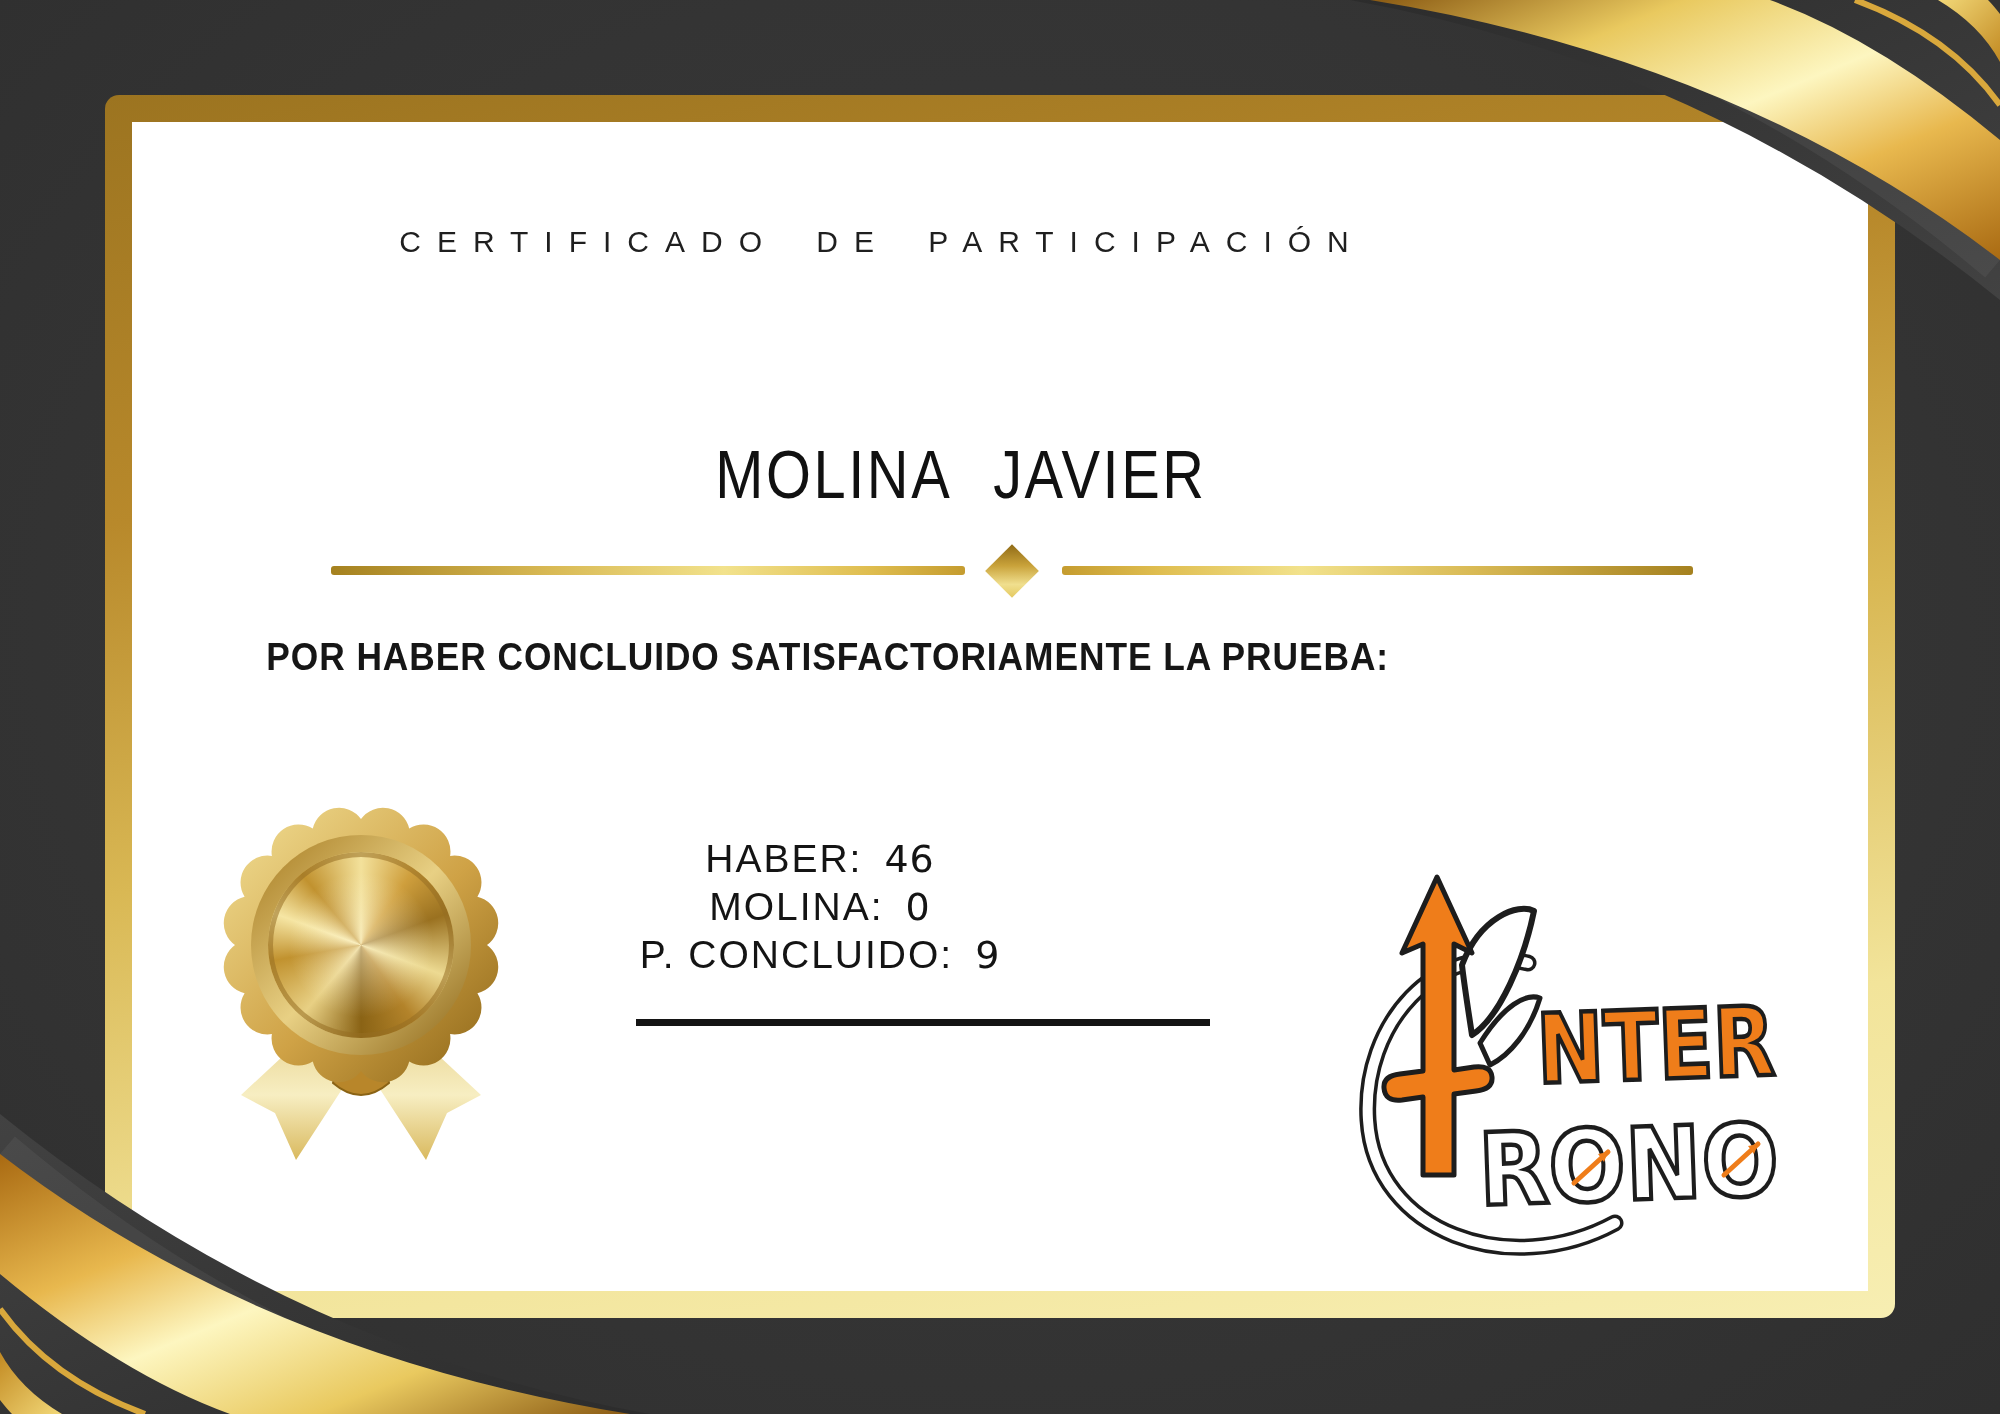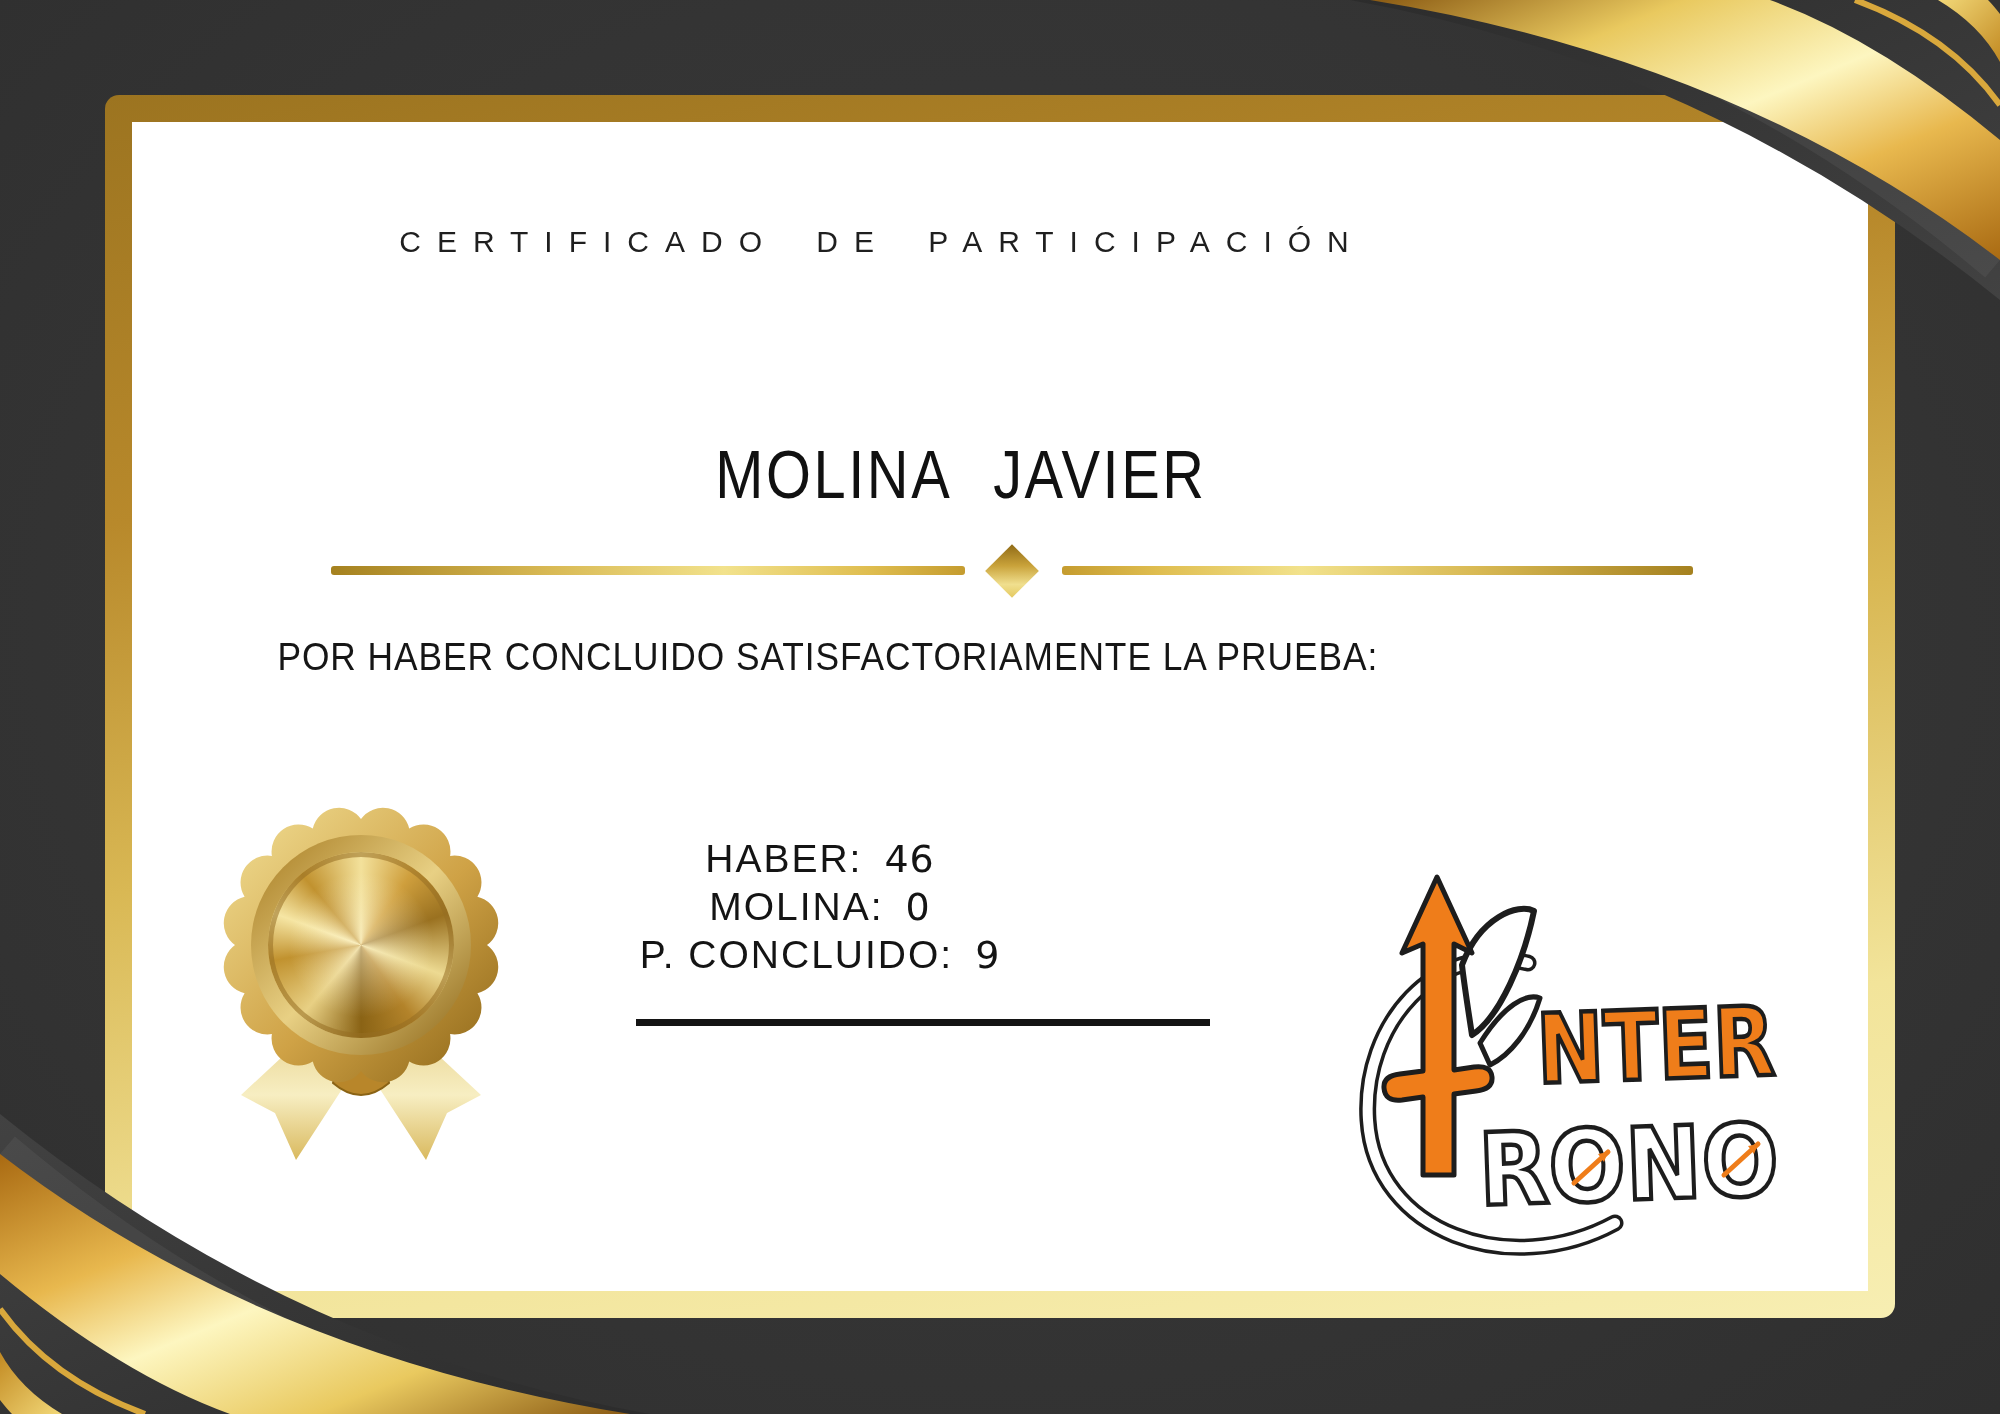--- a/index.html
+++ b/index.html
@@ -21,21 +21,21 @@
     font-size:30px;line-height:30px;letter-spacing:16px;word-spacing:14px;
     color:#1f1f1f;font-weight:400;
   }
   .name{
     position:absolute;left:0;top:440px;width:1864px;text-align:center;
     font-size:68px;line-height:68px;color:#111;font-weight:500;margin-left:29px;
   }
   .name>span{display:inline-block;transform:scaleX(.85);letter-spacing:3px;word-spacing:30px;}
   .subtitle{
     position:absolute;left:0;top:638px;width:1656px;text-align:center;
-    font-size:38px;line-height:38px;color:#161616;font-weight:400;
+    font-size:38px;line-height:38px;color:#161616;font-weight:700;
   }
   .subtitle>span{display:inline-block;transform:scaleX(.93);letter-spacing:1px;}
   
   .div-line{position:absolute;top:566px;height:9px;border-radius:3px;}
   .div-line.left{left:331px;width:634px;background:linear-gradient(90deg,#a5811f,#d9ba55 35%,#f2e28c 62%,#dfbd4f 85%,#c59c2f);}
   .div-line.right{left:1062px;width:631px;background:linear-gradient(270deg,#a5811f,#d9ba55 35%,#f2e28c 62%,#dfbd4f 85%,#c59c2f);}
   .div-diamond{
     position:absolute;left:993px;top:552px;width:38px;height:38px;transform:rotate(45deg);
     background:linear-gradient(135deg,#8f6a16 0%,#c9a23a 40%,#f0df8e 75%,#e4c960 100%);
   }

